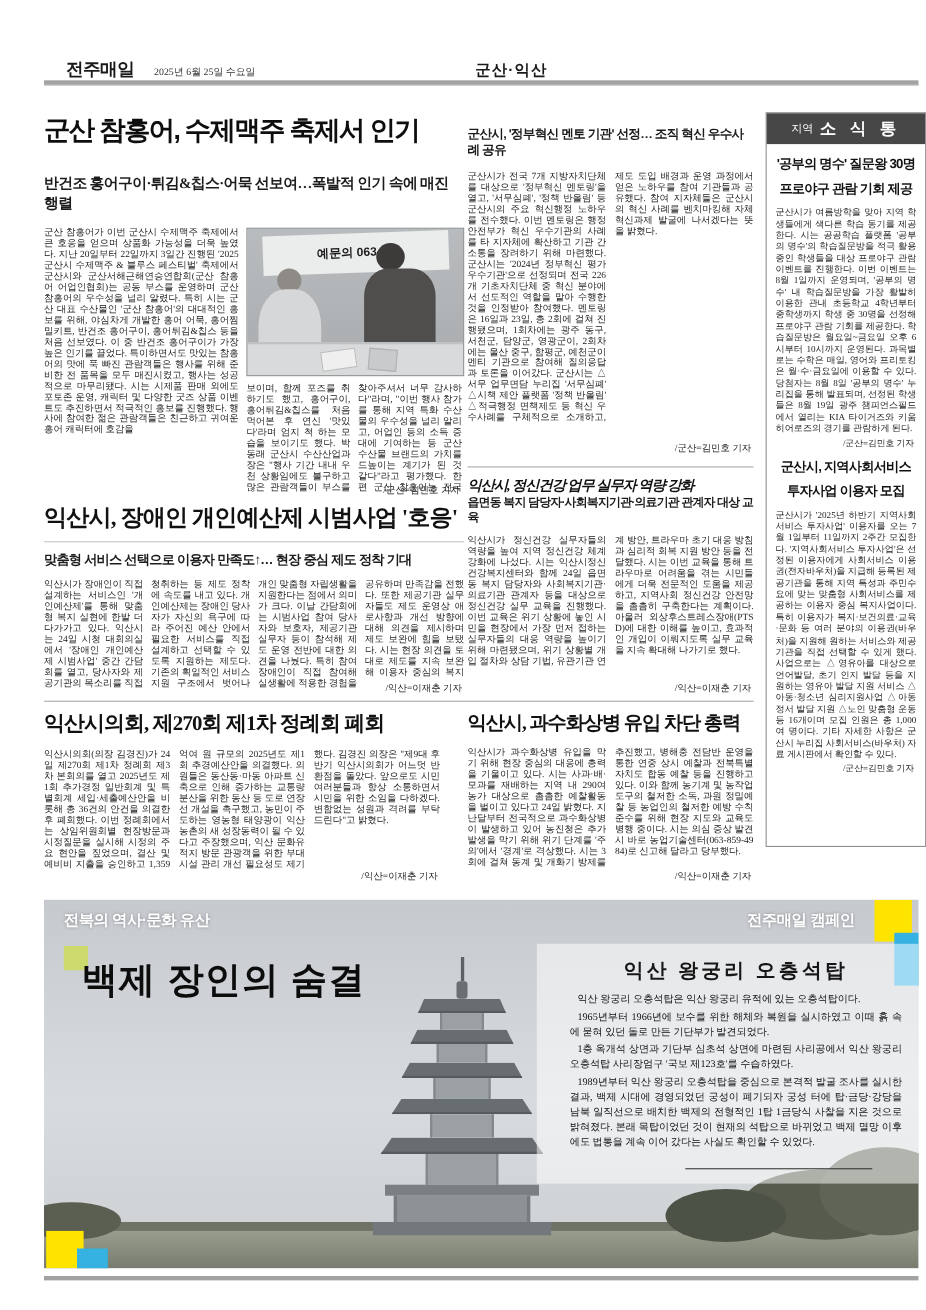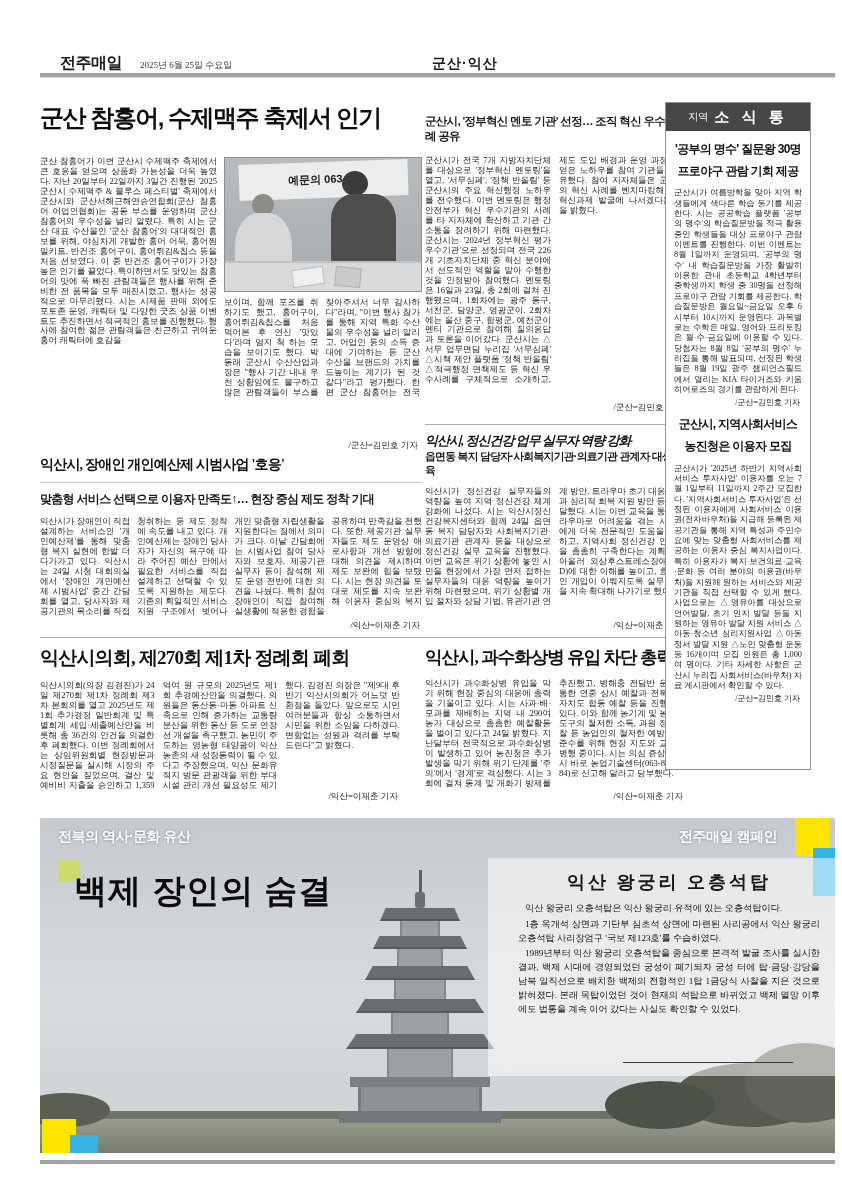--- a/index.html
+++ b/index.html
@@ -77,21 +77,22 @@
   <div class="abs" style="left:40px;top:53px;width:795px;height:18px;margin-left:20px;">
     <span class="paper-name">전주매일</span>
     <span class="paper-date" style="margin-left:14px;">2025년 6월 25일 수요일</span>
     <span class="section-title abs" style="left:372px;top:2px;">군산·익산</span>
     <span class="page-number abs" style="right:0;top:-2px;">7</span>
   </div>
   <div class="abs top-rule" style="left:40px;top:73px;width:795px;"></div>
 
   <div class="abs" style="left:40px;top:102px;width:380px;height:350px;">
     <div class="hl-sans" style="font-size:24px;">군산 참홍어, 수제맥주 축제서 인기</div>
-    <div style="display:flex;gap:7px;margin-top:23px;">
+    <div class="subhead-serif" style="margin-top:24px;">반건조 홍어구이·튀김&amp;칩스·어묵 선보여…폭발적 인기 속에 매진 행렬</div>
+    <div style="display:flex;gap:7px;margin-top:13px;">
       <div class="bodytxt" style="width:177px;height:258px;">군산 참홍어가 이번 군산시 수제맥주 축제에서 큰 호응을 얻으며 상품화 가능성을 더욱 높였다. 지난 20일부터 22일까지 3일간 진행된 '2025 군산시 수제맥주 &amp; 블루스 페스티벌' 축제에서 군산시와 군산서해근해연승연합회(군산 참홍어 어업인협회)는 공동 부스를 운영하며 군산 참홍어의 우수성을 널리 알렸다. 특히 시는 군산 대표 수산물인 '군산 참홍어'의 대대적인 홍보를 위해, 야심차게 개발한 홍어 어묵, 홍어찜 밀키트, 반건조 홍어구이, 홍어튀김&amp;칩스 등을 처음 선보였다. 이 중 반건조 홍어구이가 가장 높은 인기를 끌었다. 특이하면서도 맛있는 참홍어의 맛에 푹 빠진 관람객들은 행사를 위해 준비한 전 품목을 모두 매진시켰고, 행사는 성공적으로 마무리됐다. 시는 시제품 판매 외에도 포토존 운영, 캐릭터 및 다양한 굿즈 상품 이벤트도 추진하면서 적극적인 홍보를 진행했다. 행사에 참여한 젊은 관람객들은 친근하고 귀여운 홍어 캐릭터에 호감을</div>
       <div style="width:196px;">
         <div class="photo">
           <div class="ph-banner">예문의 063-44</div>
           <div class="ph-p1h"></div>
           <div class="ph-p1b"></div>
           <div class="ph-p2h"></div>
           <div class="ph-p2b"></div>
           <div class="ph-table"></div>
           <div class="ph-pack1"></div>
@@ -105,21 +106,21 @@
 
   <div class="abs" style="left:425px;top:102px;width:260px;height:312px;">
     <div class="subhead-sans" style="margin-top:12px;">군산시, '정부혁신 멘토 기관' 선정… 조직 혁신 우수사례 공유</div>
     <div class="bodytxt" style="margin-top:12px;height:232px;columns:2;column-gap:8px;">군산시가 전국 7개 지방자치단체를 대상으로 '정부혁신 멘토링'을 열고, '서무심폐', '정책 반올림' 등 군산시의 주요 혁신행정 노하우를 전수했다. 이번 멘토링은 행정안전부가 혁신 우수기관의 사례를 타 지자체에 확산하고 기관 간 소통을 장려하기 위해 마련했다. 군산시는 '2024년 정부혁신 평가 우수기관'으로 선정되며 전국 226개 기초자치단체 중 혁신 분야에서 선도적인 역할을 맡아 수행한 것을 인정받아 참여했다. 멘토링은 16일과 23일, 총 2회에 걸쳐 진행됐으며, 1회차에는 광주 동구, 서천군, 담양군, 영광군이, 2회차에는 울산 중구, 함평군, 예천군이 멘티 기관으로 참여해 질의응답과 토론을 이어갔다. 군산시는 △서무 업무면담 누리집 '서무심폐' △시책 제안 플랫폼 '정책 반올림' △적극행정 면책제도 등 혁신 우수사례를 구체적으로 소개하고, 제도 도입 배경과 운영 과정에서 얻은 노하우를 참여 기관들과 공유했다. 참여 지자체들은 군산시의 혁신 사례를 벤치마킹해 자체 혁신과제 발굴에 나서겠다는 뜻을 밝혔다.</div>
     <div class="byline">/군산=김민호 기자</div>
   </div>
 
   <div class="abs hrule" style="left:425px;top:424px;width:260px;"></div>
 
   <div class="abs" style="left:40px;top:456px;width:382px;height:176px;">
-    <div class="hl-serif" style="font-size:14px;">익산시, 장애인 개인예산제 시범사업 '호응'</div>
+    <div class="hl-serif" style="font-size:21px;">익산시, 장애인 개인예산제 시범사업 '호응'</div>
     <div class="hrule" style="margin-top:8px;background:#c4c4c4;"></div>
     <div class="subhead-sans" style="margin-top:8px;font-size:12px;">맞춤형 서비스 선택으로 이용자 만족도↑… 현장 중심 제도 정착 기대</div>
     <div class="bodytxt" style="margin-top:9px;height:104px;columns:4;column-gap:7px;">익산시가 장애인이 직접 설계하는 서비스인 '개인예산제'를 통해 맞춤형 복지 실현에 한발 더 다가가고 있다. 익산시는 24일 시청 대회의실에서 '장애인 개인예산제 시범사업' 중간 간담회를 열고, 당사자와 제공기관의 목소리를 직접 청취하는 등 제도 정착에 속도를 내고 있다. 개인예산제는 장애인 당사자가 자신의 욕구에 따라 주어진 예산 안에서 필요한 서비스를 직접 설계하고 선택할 수 있도록 지원하는 제도다. 기존의 획일적인 서비스 지원 구조에서 벗어나 개인 맞춤형 자립생활을 지원한다는 점에서 의미가 크다. 이날 간담회에는 시범사업 참여 당사자와 보호자, 제공기관 실무자 등이 참석해 제도 운영 전반에 대한 의견을 나눴다. 특히 참여 장애인이 직접 참여해 실생활에 적용한 경험을 공유하며 만족감을 전했다. 또한 제공기관 실무자들도 제도 운영상 애로사항과 개선 방향에 대해 의견을 제시하며 제도 보완에 힘을 보탰다. 시는 현장 의견을 토대로 제도를 지속 보완해 이용자 중심의 복지서비스가 안착되도록 지원할 계획이다.</div>
     <div class="byline">/익산=이재춘 기자</div>
   </div>
 
   <div class="abs" style="left:425px;top:432px;width:260px;height:200px;">
     <div class="hl-serif" style="font-size:13px;letter-spacing:-1px;font-style:italic;">익산시, 정신건강 업무 실무자 역량 강화</div>
     <div class="subhead-sans" style="margin-top:0;font-size:10.8px;">읍면동 복지 담당자·사회복지기관·의료기관 관계자 대상 교육</div>
     <div class="bodytxt" style="margin-top:9px;height:128px;columns:2;column-gap:8px;">익산시가 정신건강 실무자들의 역량을 높여 지역 정신건강 체계 강화에 나섰다. 시는 익산시정신건강복지센터와 함께 24일 읍면동 복지 담당자와 사회복지기관·의료기관 관계자 등을 대상으로 정신건강 실무 교육을 진행했다. 이번 교육은 위기 상황에 놓인 시민을 현장에서 가장 먼저 접하는 실무자들의 대응 역량을 높이기 위해 마련됐으며, 위기 상황별 개입 절차와 상담 기법, 유관기관 연계 방안, 트라우마 초기 대응 방침과 심리적 회복 지원 방안 등을 전달했다. 시는 이번 교육을 통해 트라우마로 어려움을 겪는 시민들에게 더욱 전문적인 도움을 제공하고, 지역사회 정신건강 안전망을 촘촘히 구축한다는 계획이다. 아울러 외상후스트레스장애(PTSD)에 대한 이해를 높이고, 효과적인 개입이 이뤄지도록 실무 교육을 지속 확대해 나가기로 했다.</div>
@@ -133,34 +134,34 @@
     <div class="bodytxt" style="margin-top:10px;height:112px;columns:3;column-gap:8px;">익산시의회(의장 김경진)가 24일 제270회 제1차 정례회 제3차 본회의를 열고 2025년도 제1회 추가경정 일반회계 및 특별회계 세입·세출예산안을 비롯해 총 36건의 안건을 의결한 후 폐회했다. 이번 정례회에서는 상임위원회별 현장방문과 시정질문을 실시해 시정의 주요 현안을 짚었으며, 결산 및 예비비 지출을 승인하고 1,359억여 원 규모의 2025년도 제1회 추경예산안을 의결했다. 의원들은 동산동·마동 아파트 신축으로 인해 증가하는 교통량 분산을 위한 동산 등 도로 연장선 개설을 촉구했고, 농민이 주도하는 영농형 태양광이 익산 농촌의 새 성장동력이 될 수 있다고 주장했으며, 익산 문화유적지 방문 관광객을 위한 부대시설 관리 개선 필요성도 제기했다. 김경진 의장은 "제9대 후반기 익산시의회가 어느덧 반환점을 돌았다. 앞으로도 시민 여러분들과 항상 소통하면서 시민을 위한 소임을 다하겠다. 변함없는 성원과 격려를 부탁드린다"고 밝혔다.</div>
     <div class="byline">/익산=이재춘 기자</div>
   </div>
 
   <div class="abs" style="left:425px;top:645px;width:260px;height:158px;">
     <div class="hl-serif" style="font-size:17.5px;letter-spacing:-1px;">익산시, 과수화상병 유입 차단 총력</div>
     <div class="bodytxt" style="margin-top:10px;height:114px;columns:2;column-gap:8px;">익산시가 과수화상병 유입을 막기 위해 현장 중심의 대응에 총력을 기울이고 있다. 시는 사과·배·모과를 재배하는 지역 내 290여 농가 대상으로 촘촘한 예찰활동을 벌이고 있다고 24일 밝혔다. 지난달부터 전국적으로 과수화상병이 발생하고 있어 농진청은 추가 발생을 막기 위해 위기 단계를 '주의'에서 '경계'로 격상했다. 시는 3회에 걸쳐 동계 및 개화기 방제를 추진했고, 병해충 전담반 운영을 통한 연중 상시 예찰과 전북특별자치도 합동 예찰 등을 진행하고 있다. 이와 함께 농기계 및 농작업 도구의 철저한 소독, 과원 정밀예찰 등 농업인의 철저한 예방 수칙 준수를 위해 현장 지도와 교육도 병행 중이다. 시는 의심 증상 발견 시 바로 농업기술센터(063-859-4984)로 신고해 달라고 당부했다.</div>
     <div class="byline">/익산=이재춘 기자</div>
   </div>
 
-  <div class="abs sidebar" style="left:665px;top:102px;width:144px;height:666px;">
+  <div class="abs sidebar" style="left:696px;top:102px;width:144px;height:666px;">
     <div class="sb-header">
       <span class="sb-tag">지역</span><span class="sb-name">소 식 통</span>
     </div>
     <div style="padding:8px 8px 0;">
       <div>
         <div class="sb-title">'공부의 명수' 질문왕 30명</div>
         <div class="sb-title" style="margin-bottom:6px;">프로야구 관람 기회 제공</div>
         <div class="sb-body" style="max-height:238px;">군산시가 여름방학을 맞아 지역 학생들에게 색다른 학습 동기를 제공한다. 시는 공공학습 플랫폼 '공부의 명수'의 학습질문방을 적극 활용 중인 학생들을 대상 프로야구 관람 이벤트를 진행한다. 이번 이벤트는 8월 1일까지 운영되며, '공부의 명수' 내 학습질문방을 가장 활발히 이용한 관내 초등학교 4학년부터 중학생까지 학생 중 30명을 선정해 프로야구 관람 기회를 제공한다. 학습질문방은 월요일~금요일 오후 6시부터 10시까지 운영된다. 과목별로는 수학은 매일, 영어와 프리토킹은 월·수·금요일에 이용할 수 있다. 당첨자는 8월 8일 '공부의 명수' 누리집을 통해 발표되며, 선정된 학생들은 8월 19일 광주 챔피언스필드에서 열리는 KIA 타이거즈와 키움 히어로즈의 경기를 관람하게 된다.</div>
         <div class="sb-byline">/군산=김민호 기자</div>
       </div>
       <div>
         <div class="sb-title" style="margin-top:6px;">군산시, 지역사회서비스</div>
-        <div class="sb-title" style="margin-bottom:6px;">농진청은 이용자 모집</div>
+        <div class="sb-title" style="margin-bottom:6px;">투자사업 이용자 모집</div>
         <div class="sb-body" style="max-height:262px;">군산시가 '2025년 하반기 지역사회서비스 투자사업' 이용자를 오는 7월 1일부터 11일까지 2주간 모집한다. '지역사회서비스 투자사업'은 선정된 이용자에게 사회서비스 이용권(전자바우처)을 지급해 등록된 제공기관을 통해 지역 특성과 주민수요에 맞는 맞춤형 사회서비스를 제공하는 이용자 중심 복지사업이다. 특히 이용자가 복지·보건의료·교육·문화 등 여러 분야의 이용권(바우처)을 지원해 원하는 서비스와 제공기관을 직접 선택할 수 있게 했다. 사업으로는 △영유아를 대상으로 언어발달, 초기 인지 발달 등을 지원하는 영유아 발달 지원 서비스 △아동·청소년 심리지원사업 △아동 정서 발달 지원 △노인 맞춤형 운동 등 16개이며 모집 인원은 총 1,000여 명이다. 기타 자세한 사항은 군산시 누리집 사회서비스(바우처) 자료 게시판에서 확인할 수 있다.</div>
         <div class="sb-byline">/군산=김민호 기자</div>
       </div>
     </div>
   </div>
 
   <div class="abs campaign" style="left:40px;top:818px;width:795px;height:335px;">
 
     <div class="hedge"></div>
     <div class="grass"></div>
@@ -195,20 +196,21 @@
     <div class="sq" style="left:30px;bottom:-10px;width:28px;height:28px;background:#35b2e2;"></div>
     <div class="sq" style="left:18px;top:42px;width:22px;height:22px;background:#cddb6e;"></div>
 
     <div class="big-hl abs" style="left:34px;top:46px;">
       <div>백제 장인의 숨결</div>
     </div>
 
     <div class="infobox abs" style="left:448px;top:40px;width:302px;height:198px;overflow:hidden;">
       <div class="info-title">익산 왕궁리 오층석탑</div>
       <p class="info-p">익산 왕궁리 오층석탑은 익산 왕궁리 유적에 있는 오층석탑이다.</p>
+      <p class="info-p">1965년부터 1966년에 보수를 위한 해체와 복원을 실시하였고 이때 흙 속에 묻혀 있던 돌로 만든 기단부가 발견되었다.</p>
       <p class="info-p">1층 옥개석 상면과 기단부 심초석 상면에 마련된 사리공에서 익산 왕궁리 오층석탑 사리장엄구 '국보 제123호'를 수습하였다.</p>
       <p class="info-p">1989년부터 익산 왕궁리 오층석탑을 중심으로 본격적 발굴 조사를 실시한 결과, 백제 시대에 경영되었던 궁성이 폐기되자 궁성 터에 탑·금당·강당을 남북 일직선으로 배치한 백제의 전형적인 1탑 1금당식 사찰을 지은 것으로 밝혀졌다. 본래 목탑이었던 것이 현재의 석탑으로 바뀌었고 백제 멸망 이후에도 법통을 계속 이어 갔다는 사실도 확인할 수 있었다.</p>
 
     </div>
     <div class="src-line" style="left:583px;top:244px;width:170px;"></div>
   </div>
 
   <div class="abs bottom-rule" style="left:40px;top:1160px;width:795px;"></div>
 
 </div>

